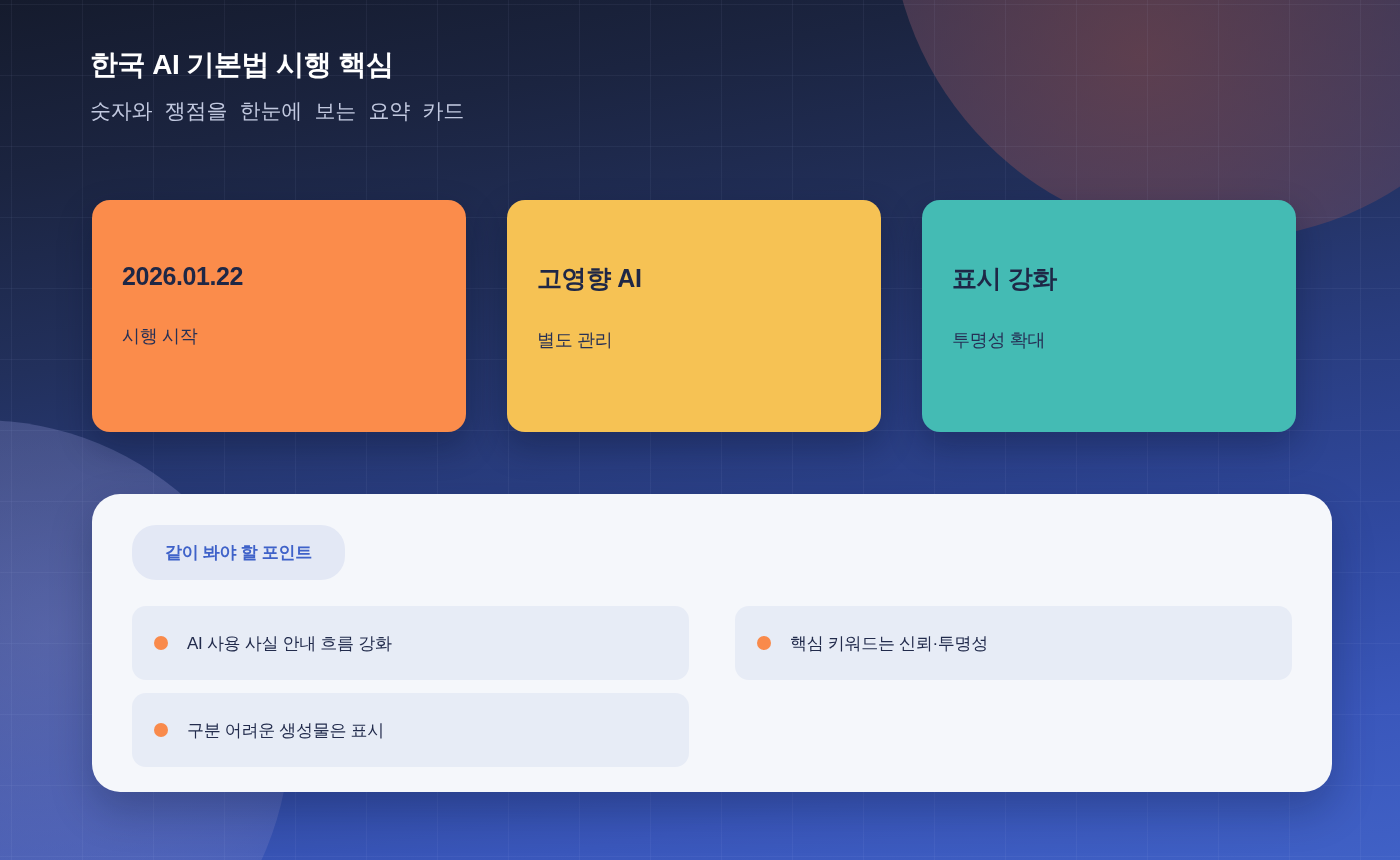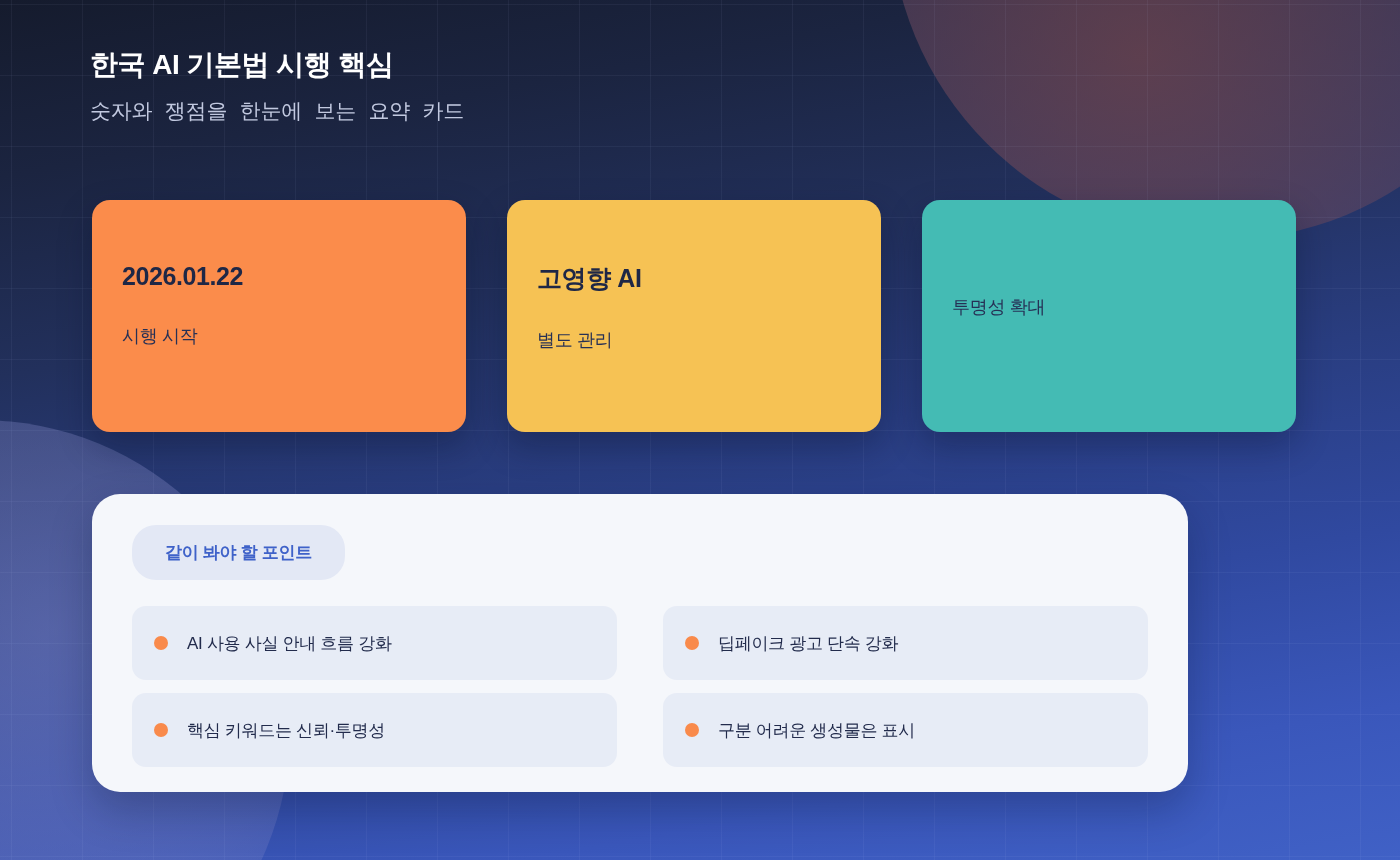--- a/index.html
+++ b/index.html
@@ -101,21 +101,21 @@
   .stat-card .stat-sub {
     margin-top:33px;
     font-size:18px; font-weight:normal;
     color:#263055; letter-spacing:-0.3px;
   }
 
   
   .points-panel {
     position:absolute;
     left:92px; top:494px;
-    width:1096px; height:298px;
+    width:1240px; height:298px;
     background:#f5f7fb;
     border-radius:28px;
     box-shadow:0 18px 42px rgba(8,14,40,0.26);
     z-index:6;
     padding:31px 40px 0 40px;
   }
 
   .points-badge {
     display:inline-block;
     background:#e3e8f5;
@@ -175,40 +175,37 @@
       <div class="stat-title">2026.01.22</div>
       <div class="stat-sub">시행 시작</div>
     </div>
 
     <div class="stat-card" style="background: rgb(246, 194, 84);">
       <div class="stat-title">고영향 AI</div>
       <div class="stat-sub">별도 관리</div>
     </div>
 
     <div class="stat-card" style="background: rgb(68, 187, 180);">
+      <div class="stat-title">표시 강화</div>
       <div class="stat-sub">투명성 확대</div>
     </div>
 
   </div>
 
   <div class="points-panel">
 
     <div class="points-badge">같이 봐야 할 포인트</div>
 
     <div class="points-grid">
 
       <div class="point-item">
         <span class="point-dot" style="background: rgb(249, 138, 75);"></span>
         <span class="point-label">AI 사용 사실 안내 흐름 강화</span>
       </div>
 
-      <div class="point-item">
-        <span class="point-dot" style="background: rgb(249, 138, 75);"></span>
-        <span class="point-label">딥페이크 광고 단속 강화</span>
-      </div>
 
       <div class="point-item">
         <span class="point-dot" style="background: rgb(249, 138, 75);"></span>
         <span class="point-label">핵심 키워드는 신뢰·투명성</span>
       </div>
 
       <div class="point-item">
         <span class="point-dot" style="background: rgb(249, 138, 75);"></span>
         <span class="point-label">구분 어려운 생성물은 표시</span>
       </div>

